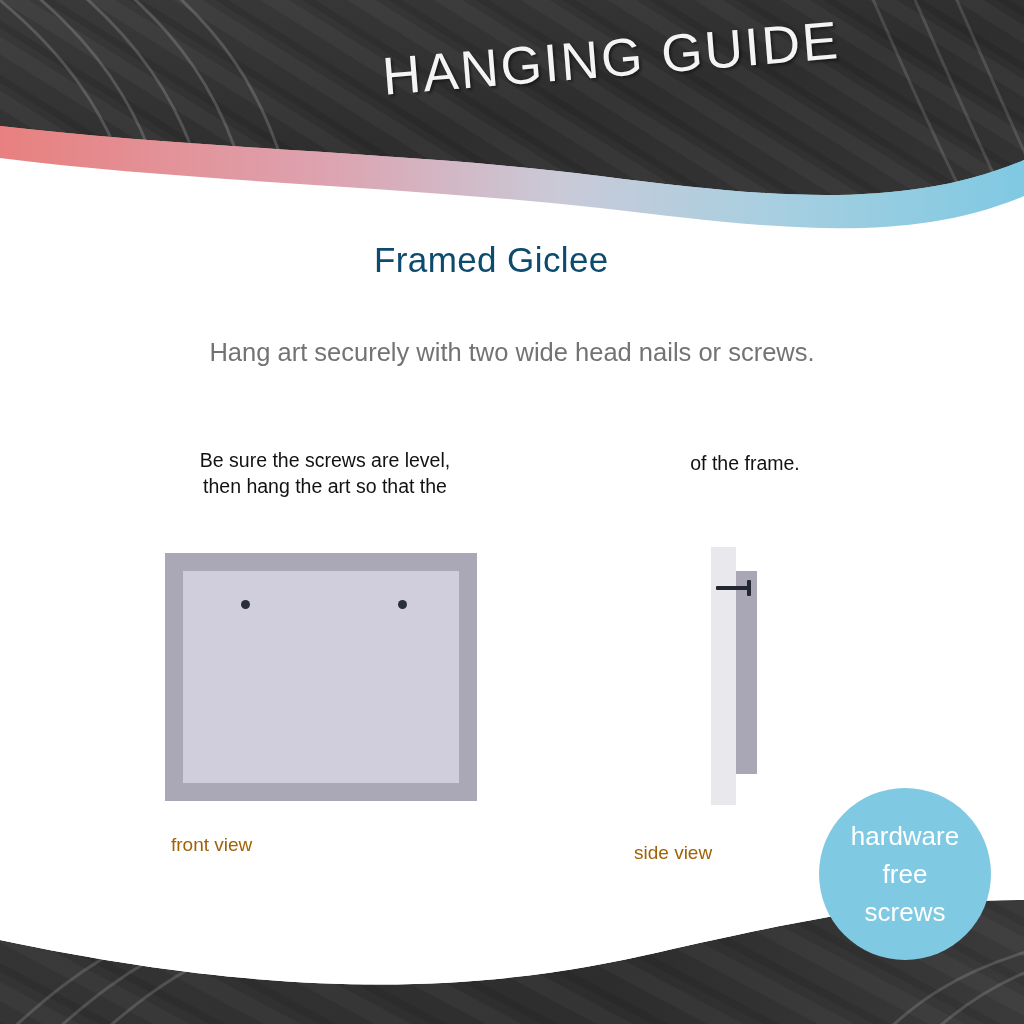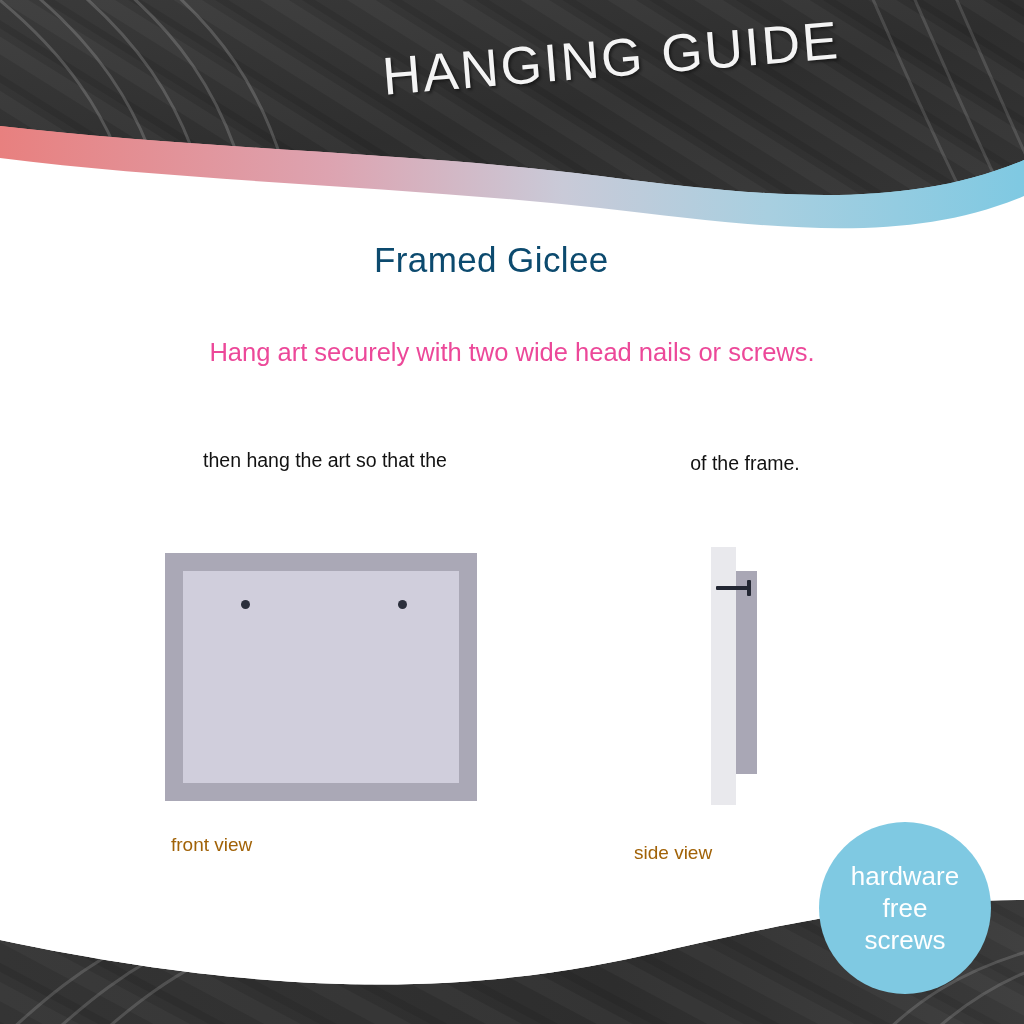--- a/index.html
+++ b/index.html
@@ -91,21 +91,21 @@
     font-weight: 400;
     letter-spacing: 0.4px;
   }
   .lead-line {
     position: absolute;
     left: 0;
     top: 338px;
     width: 1024px;
     text-align: center;
     font-size: 25.5px;
-    color: #ec4899;
+    color: #737373;
     font-weight: 400;
   }
 
   
   .caption {
     position: absolute;
     font-size: 19.5px;
     line-height: 26px;
     color: #121212;
     text-align: center;
@@ -192,34 +192,35 @@
     color: #a16207;
     font-weight: 400;
   }
   .view-label-front { left: 171px; top: 834px; width: 300px; }
   .view-label-side  { left: 634px; top: 842px; width: 210px; }
 
   
   .hw-badge {
     position: absolute;
     left: 819px;
-    top: 822px;
+    top: 788px;
     width: 172px;
     height: 172px;
     border-radius: 50%;
     background: #7fc9e2;
     display: flex;
     flex-direction: column;
     align-items: center;
     justify-content: center;
     color: #ffffff;
     font-size: 26px;
     line-height: 32px;
     text-align: center;
     font-weight: 400;
+    gap: 6px;
   }
 </style>
 </head>
 <body>
 
 <div id="page">
 
   <svg class="wave-layer" viewBox="0 0 1024 1024" preserveAspectRatio="none" xmlns="http://www.w3.org/2000/svg">
     <defs>
       <linearGradient id="bandGrad" x1="0" y1="0" x2="1" y2="0">
@@ -292,20 +293,21 @@
     </g>
   </svg>
 
 
   <div class="header-title">HANGING GUIDE</div>
 
   <div class="product-type">Framed Giclee</div>
   <div class="lead-line">Hang art securely with two wide head nails or screws.</div>
 
   <div class="caption caption-front">
+    <div>Be sure the screws are level,</div>
     <div>then hang the art so that the</div>
   </div>
 
   <div class="frame-front">
     <div class="frame-front-inner">
       <div class="screw-dot left"></div>
       <div class="screw-dot right"></div>
     </div>
   </div>
   <div class="view-label view-label-front">front view</div>

